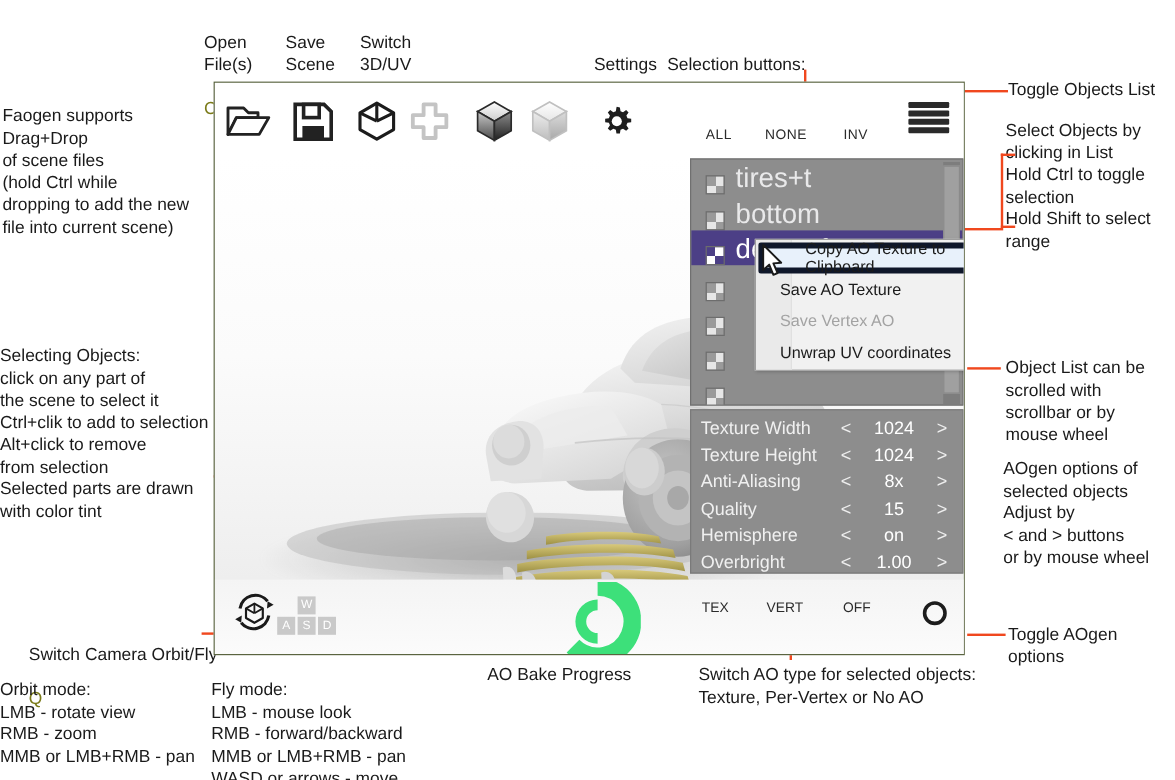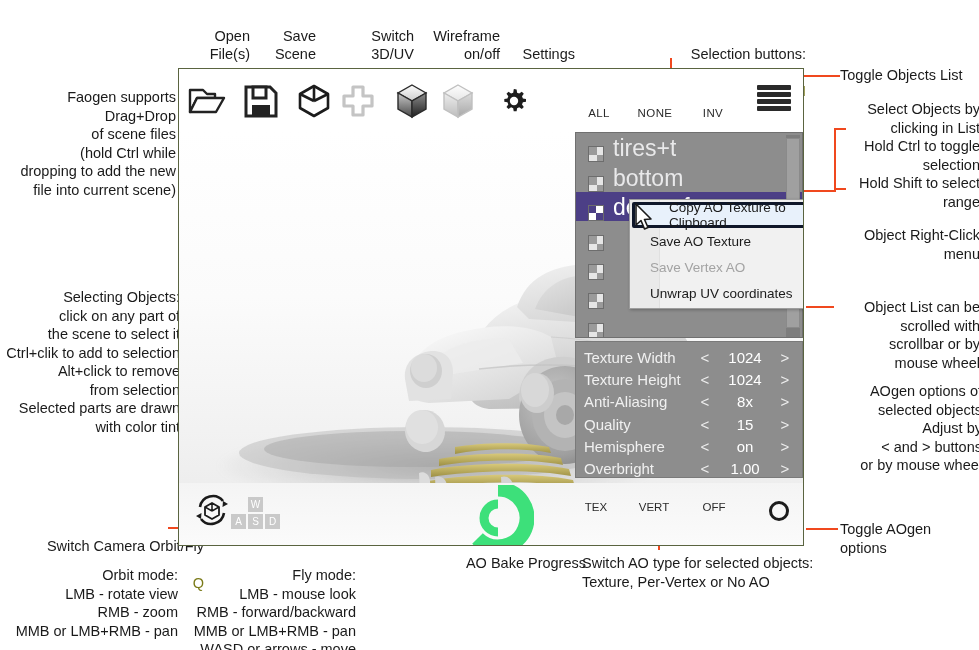--- a/index.html
+++ b/index.html
@@ -11,21 +11,21 @@
   }
   #root { position: relative; width: 979px; height: 650px; }
 
   
   .ann {
     position: absolute;
     font-family: "Liberation Sans", sans-serif;
     font-size: 14.5px;
     line-height: 18.5px;
     color: #1a1a1a;
-    text-align: right;
+    text-align: left;
     white-space: pre-line;
   }
   .key { color: #7a7a18; }
   .redline { position: absolute; background: #f0481e; }
   .redv { width: 2px; }
   .redh { height: 2px; }
 
   
   #app {
     position: absolute;
@@ -143,21 +143,21 @@
     position: relative;
     height: 26px;
     display: flex; align-items: center;
     padding-left: 20px;
     font-size: 13.5px;
     color: #1b1b1b;
     z-index: 2;
   }
   .ctxitem.hi {
     background: #e8f1fb;
-    border: 3px solid #0f172a;
+    border: 5px solid #0f172a;
     margin: 0 2px;
     height: 26px;
     padding-left: 34px;
     border-radius: 2px;
   }
   .ctxitem.disabled { color: #a3a3a3; }
 
   #cursor { position: absolute; left: 455px; top: 134px; z-index: 60; }
 
   
@@ -221,25 +221,20 @@
   <div class="ann" style="left:238px; top:8px; width:78px;">
     <span>Save
 Scene</span><br>
     <span class="key">Ctrl+S</span>
   </div>
   <div class="ann" style="left:300px; top:8px; width:114px;">
     <span>Switch
 3D/UV</span><br>
     <span class="key">Alt+3/Alt+2</span>
   </div>
-  <div class="ann" style="left:400px; top:8px; width:100px;">
-    <span>Wireframe
-on/off</span><br>
-    <span class="key">Alt+4</span>
-  </div>
   <div class="ann" style="left:495px; top:26px; width:80px;">
     <span>Settings</span>
   </div>
 
   <div class="ann" style="left:556px; top:26px; width:250px;">
     <span>Selection buttons:</span><br>
     <span>All </span><span class="key">Ctrl+A</span><span>, None </span><span class="key">Ctrl+D</span><span>, Invert </span><span class="key">Ctrl+I</span>
   </div>
 
   <div class="redline redv" style="left:670px; top:58px; width:2px; height:44px;"></div>
@@ -298,22 +293,20 @@
 clicking in List
 Hold Ctrl to toggle
 selection
 Hold Shift to select
 range</div>
   <div class="redline redv" style="left:834px; top:128px; width:2px; height:62px;"></div>
   <div class="redline redh" style="left:834px; top:128px; width:12px; height:2px;"></div>
   <div class="redline redh" style="left:834px; top:188px; width:12px; height:2px;"></div>
   <div class="redline redh" style="left:710px; top:190px; width:126px; height:2px;"></div>
 
-  <div class="ann" style="left:838px; top:226px; width:142px;">Object Right-Click
-menu</div>
   <div class="ann" style="left:838px; top:298px; width:142px;">Object List can be
 scrolled with
 scrollbar or by
 mouse wheel</div>
   <div class="redline redh" style="left:806px; top:306px; width:28px; height:2px;"></div>
 
   <div class="ann" style="left:836px; top:382px; width:146px;">AOgen options of
 selected objects
 Adjust by
 &lt; and &gt; buttons

